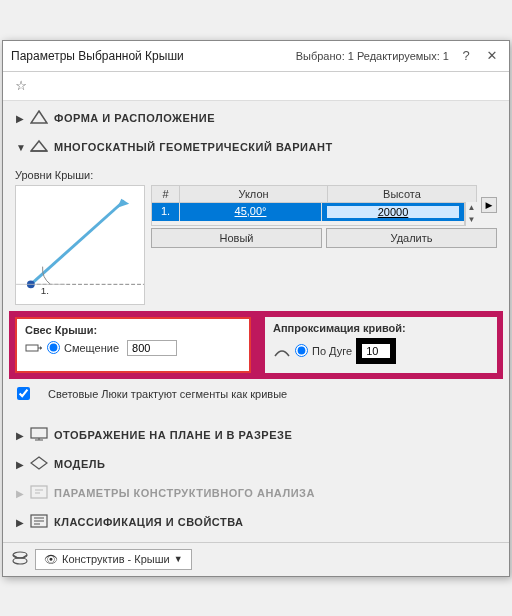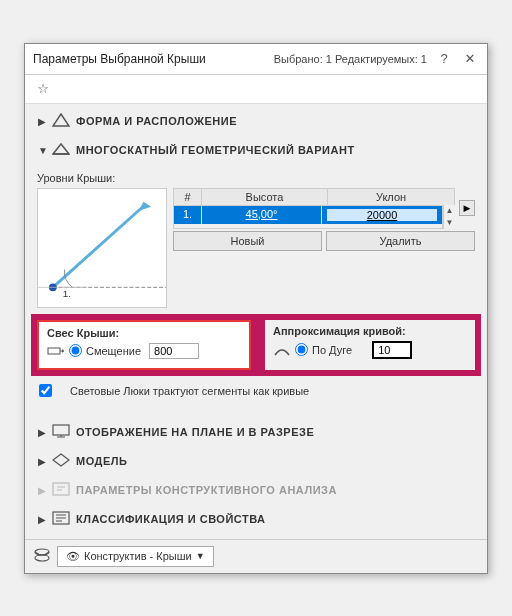--- a/index.html
+++ b/index.html
@@ -8,21 +8,21 @@
       font-size: 12px;
       background: #f0f0f0;
       display: flex;
       justify-content: center;
       align-items: center;
       width: 512px;
       height: 616px;
       overflow: hidden;
     }
     .window {
-      width: 464px;
+      width: 508px;
       background: #f0f0f0;
       border: 1px solid #888;
       box-shadow: 2px 2px 8px rgba(0,0,0,0.3);
     }
     .title-bar {
       background: white;
       display: flex;
       align-items: center;
       justify-content: space-between;
       padding: 6px 8px;
@@ -236,23 +236,23 @@
     .approx-title {
       font-size: 11px;
       color: #333;
       font-weight: bold;
       margin-bottom: 4px;
     }
     .approx-input {
       width: 40px;
       padding: 1px 4px;
       font-size: 11px;
-      border: 2px solid #000000;
-      background: white;
-      margin-left: 16px;
+      border: 6px solid #000000;
+      background: white;
+      margin-left: 0;
     }
     
     .checkbox-row {
       display: flex;
       align-items: flex-end;
       padding: 4px 8px;
       gap: 18px;
       margin-bottom: 18px;
     }
     .checkbox-row input[type=checkbox] {
@@ -430,22 +430,22 @@
 
             <line x1="0" y1="100" x2="50" y2="100" stroke="#bbb" stroke-width="0.8"></line>
           </svg>
         </div>
 
         <div class="table-area">
           <div style="display:flex;align-items:center;margin-bottom:2px;">
             <div style="flex:1;">
               <div class="table-header">
                 <div class="table-header-cell">#</div>
+                <div class="table-header-cell">Уклон</div>
                 <div class="table-header-cell">Высота</div>
-                <div class="table-header-cell">Уклон</div>
               </div>
               <div style="display:flex;">
                 <div class="table-body">
                   <div class="table-row-item selected">
                     <div class="table-cell">1.</div>
                     <div class="table-cell">
                       <input type="text" value="45,00°" style="color: white; background: transparent;">
                     </div>
                     <div class="table-cell">
                       <input type="text" value="20000" style="background: rgb(208, 232, 255); color: rgb(0, 0, 0); border: 1px solid rgb(0, 120, 215);">

